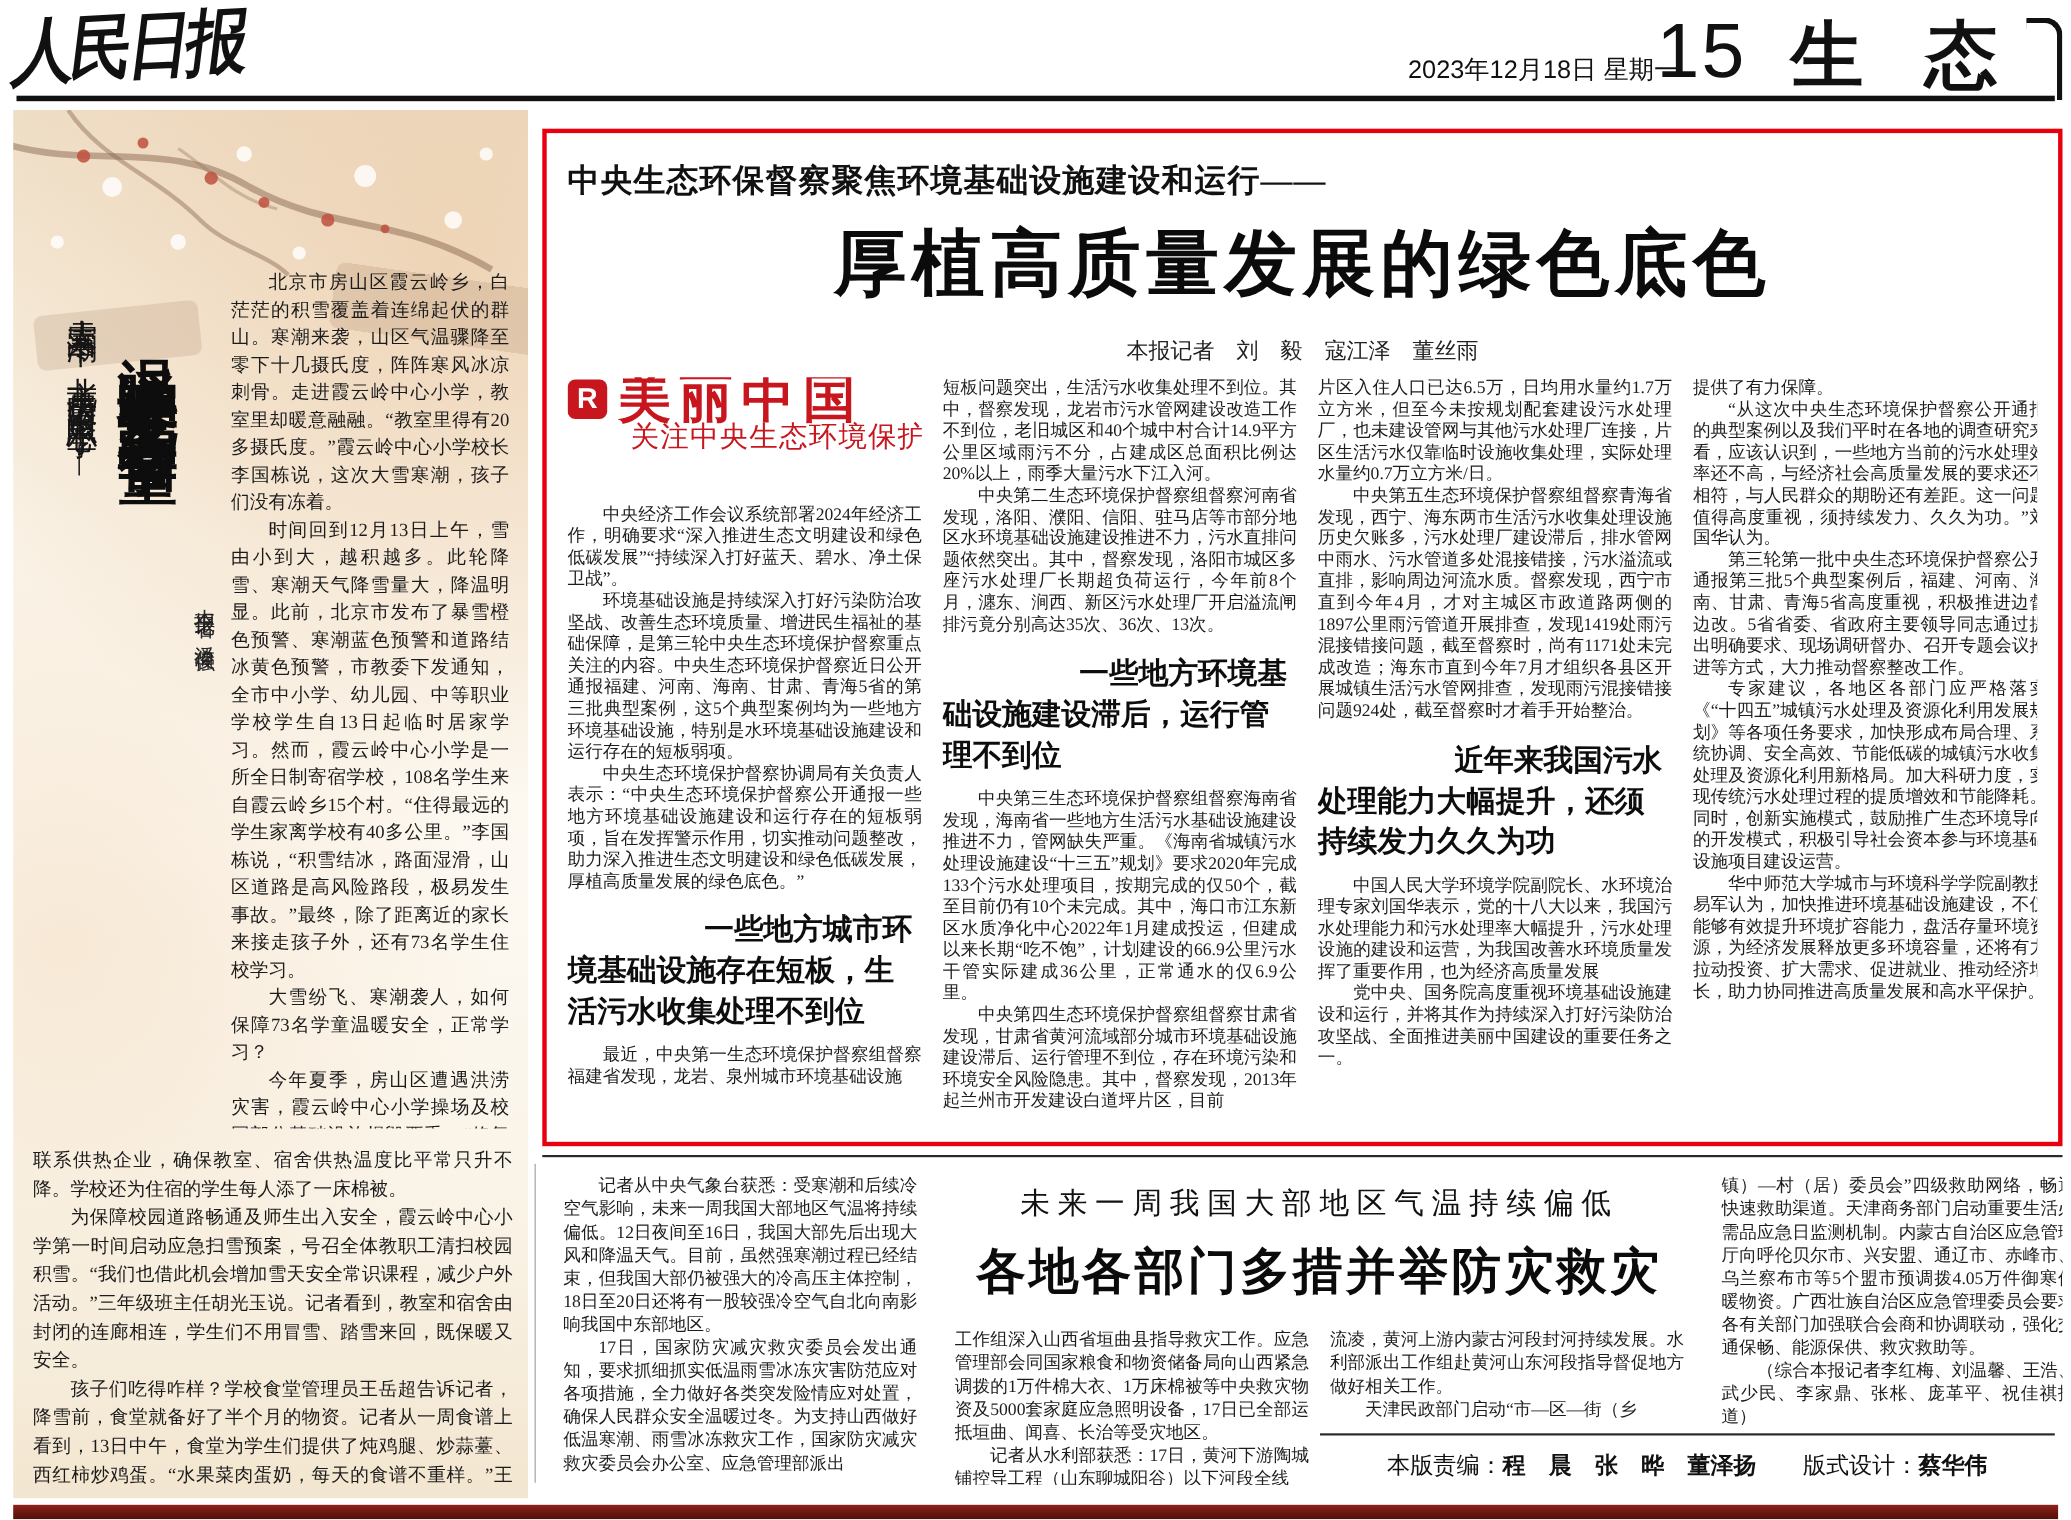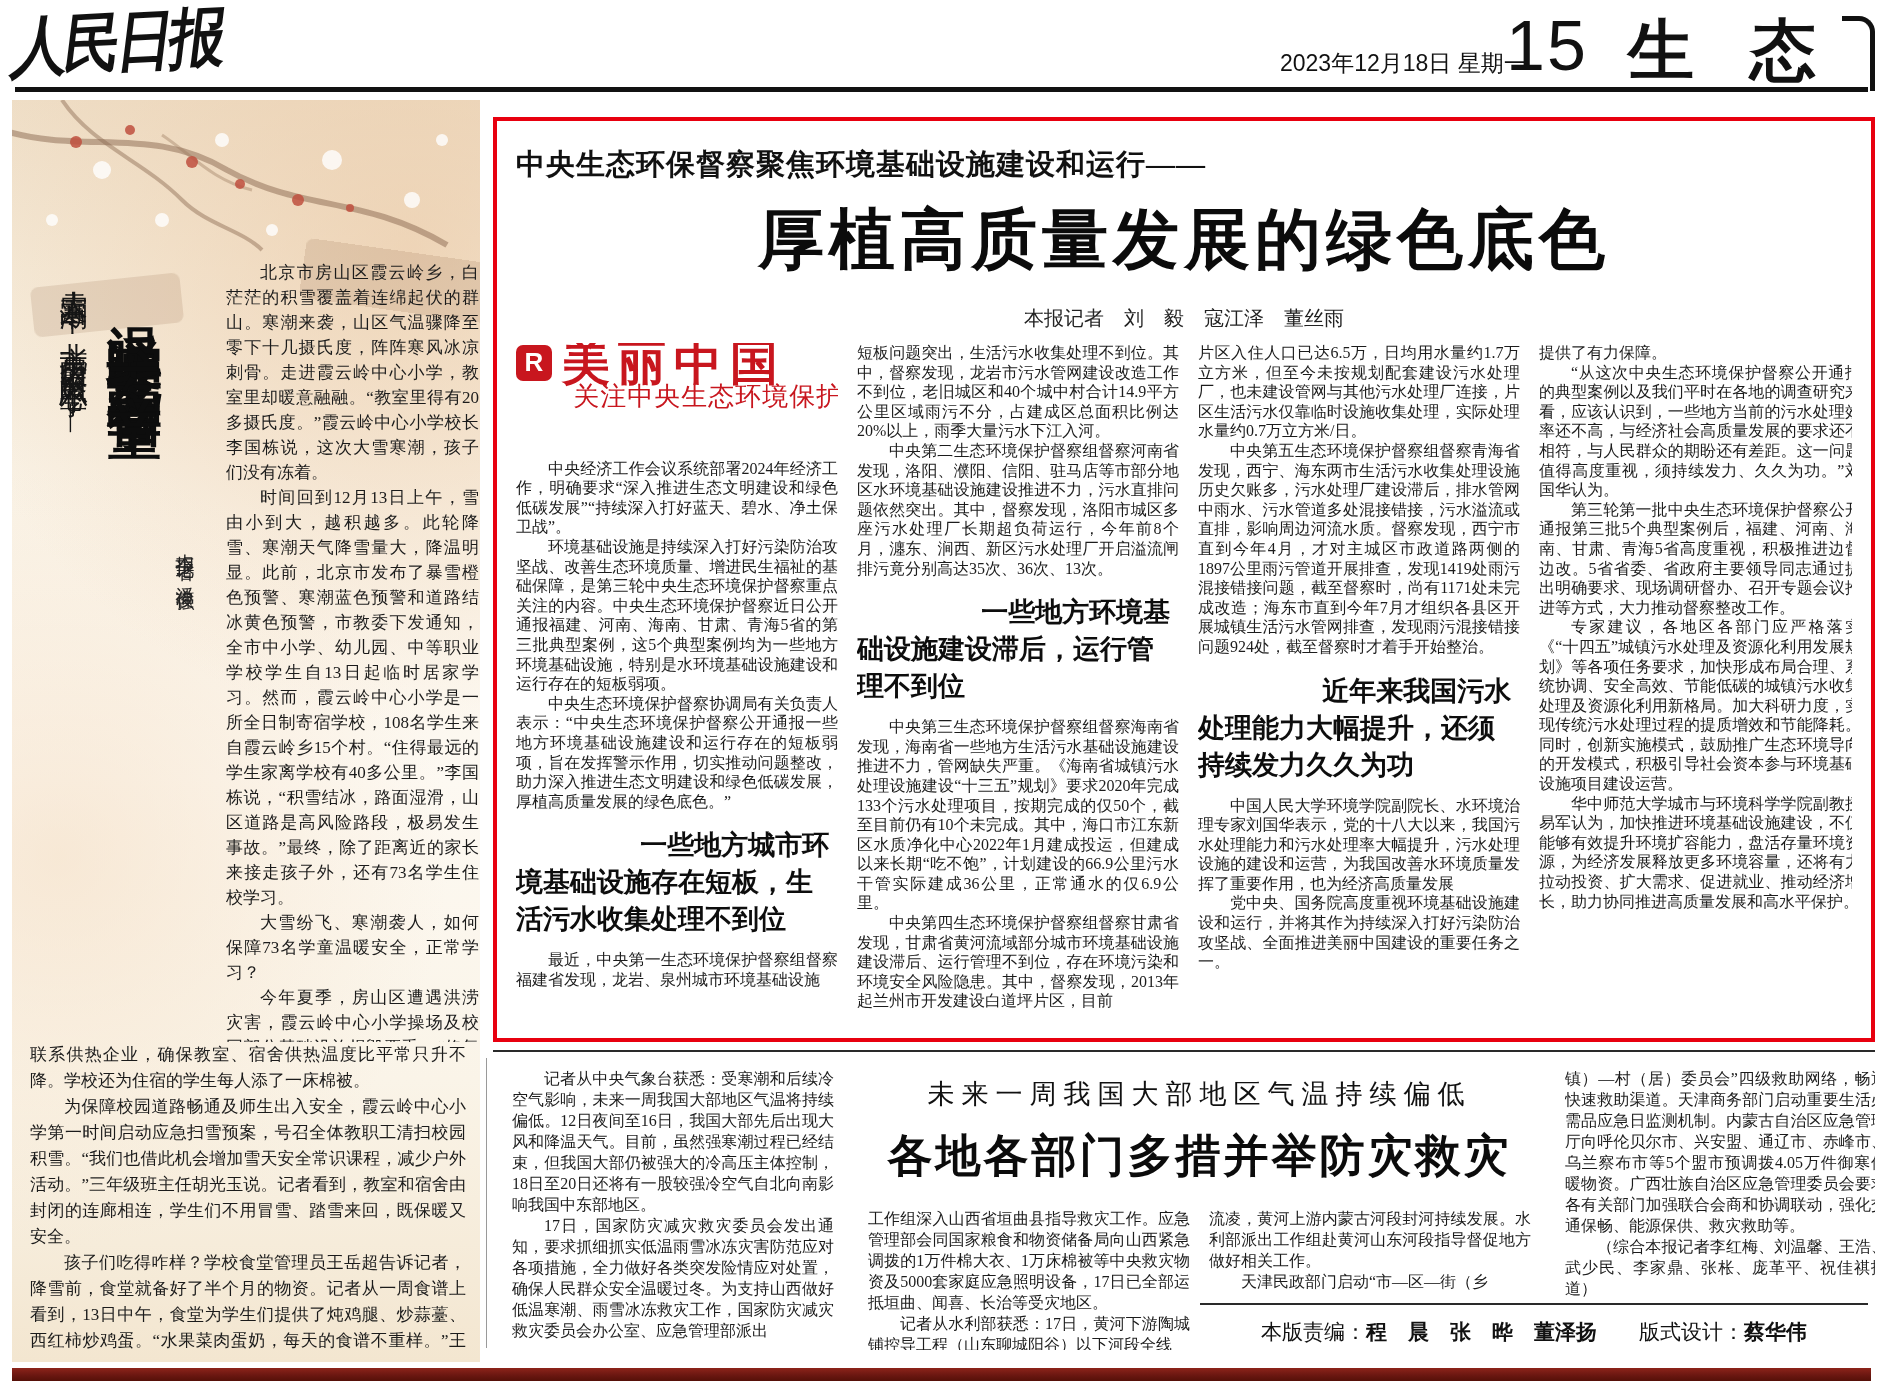--- a/index.html
+++ b/index.html
@@ -49,21 +49,21 @@
     writing-mode:vertical-rl;font-size:55px;font-weight:bold;letter-spacing:7px;color:#0d0d0d;
     font-family:"Liberation Sans","DejaVu Sans",sans-serif;
   }
   .vt-byline{
     position:absolute;left:160px;top:438px;height:260px;
     writing-mode:vertical-rl;font-size:19px;letter-spacing:3px;color:#222;
   }
   .left-body{font-size:17px;line-height:25px;text-align:justify;color:#1b1b1b;}
   .left-body p{margin:0;text-indent:2em;}
   .left-body p.cont{text-indent:0;}
-  .body-narrow{position:absolute;left:198px;top:160px;width:253px;height:782px;overflow:hidden;margin-left:16px;}
+  .body-narrow{position:absolute;left:198px;top:144px;width:253px;height:782px;overflow:hidden;}
   .body-wide{position:absolute;left:18px;top:942px;width:436px;height:310px;overflow:hidden;}
   .body-wide{font-size:17px;line-height:26px;}
 
   
   #main-article{
     position:absolute;left:493px;top:117px;width:1382px;height:925px;
     border:4px solid #e8000f;box-sizing:border-box;background:#fff;
   }
   .main-kicker{
     position:absolute;left:19px;top:24px;font-size:29px;font-weight:bold;color:#111;

